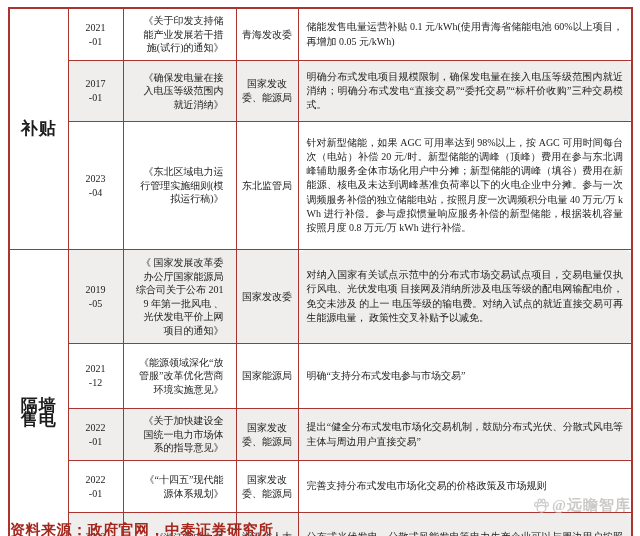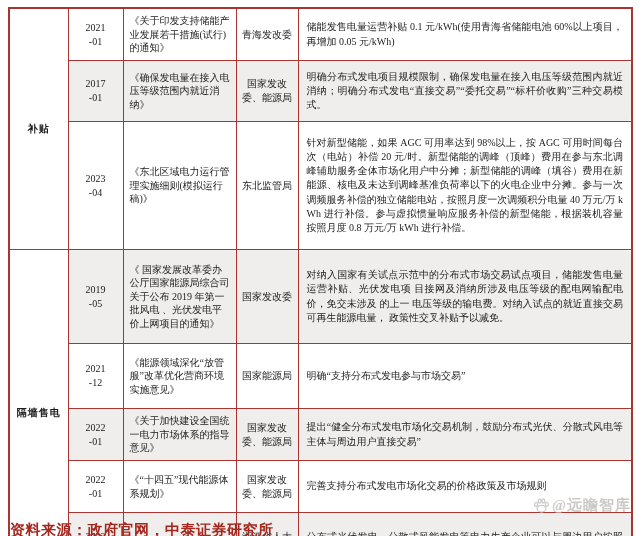--- a/index.html
+++ b/index.html
@@ -23,28 +23,28 @@
     border:1px solid #a93430;
     vertical-align:middle;
     font-size:10px;
     line-height:14px;
     padding:2px 16px;
     word-break:break-all;
     overflow:hidden;
   }
   td.cat{
     font-weight:bold;
-    font-size:10px;
+    font-size:17px;
     text-align:center;
     background:#ffffff;
     letter-spacing:1px;
     padding:2px 2px;
   }
   td.date{text-align:center;font-size:10px;letter-spacing:0;}
-  td.title{text-align:left;padding:2px 6px;line-height:13.5px;}
+  td.title{text-align:right;padding:2px 12px;line-height:13.5px;}
   td.agency{text-align:center;padding:3px 3px;}
   td.content{
     text-align:justify;
     padding:3px 8px;
     line-height:14.2px;
     border-radius:7px;
   }
   tr.alt td{background:#efeeec;}
   tr.alt td.cat{background:#ffffff;}
   tr.h45 td{height:45px;}
@@ -104,21 +104,21 @@
         <td class="date">2023-04</td>
         <td class="title">《东北区域电力运行管理实施细则(模拟运行稿)》</td>
         <td class="agency">东北监管局</td>
         <td class="content">针对新型储能，如果 AGC 可用率达到 98%以上，按 AGC 可用时间每台次（电站）补偿 20 元/时。新型储能的调峰（顶峰）费用在参与东北调峰辅助服务全体市场化用户中分摊；新型储能的调峰（填谷）费用在新能源、核电及未达到调峰基准负荷率以下的火电企业中分摊。参与一次调频服务补偿的独立储能电站，按照月度一次调频积分电量 40 万元/万 kWh 进行补偿。参与虚拟惯量响应服务补偿的新型储能，根据装机容量按照月度 0.8 万元/万 kWh 进行补偿。</td>
       </tr>
       <tr class="h87 alt">
         <td class="cat" rowspan="5">隔墙售电</td>
         <td class="date">2019-05</td>
         <td class="title">《 国家发展改革委办公厅国家能源局综合司关于公布 2019 年第一批风电 、光伏发电平价上网项目的通知》</td>
         <td class="agency">国家发改委</td>
-        <td class="content">对纳入国家有关试点示范中的分布式市场交易试点项目，储能发售电量运营补贴、光伏发电项 目接网及消纳所涉及电压等级的配电网输配电价，免交未涉及 的上一 电压等级的输电费。对纳入试点的就近直接交易可再生能源电量， 政策性交叉补贴予以减免。</td>
+        <td class="content">对纳入国家有关试点示范中的分布式市场交易试点项目，交易电量仅执行风电、光伏发电项 目接网及消纳所涉及电压等级的配电网输配电价，免交未涉及 的上一 电压等级的输电费。对纳入试点的就近直接交易可再生能源电量， 政策性交叉补贴予以减免。</td>
       </tr>
       <tr class="h58">
         <td class="date">2021-12</td>
         <td class="title">《能源领域深化“放管服”改革优化营商环境实施意见》</td>
         <td class="agency">国家能源局</td>
         <td class="content">明确“支持分布式发电参与市场交易”</td>
       </tr>
       <tr class="h45 alt">
         <td class="date">2022-01</td>
         <td class="title">《关于加快建设全国统一电力市场体系的指导意见》</td>

